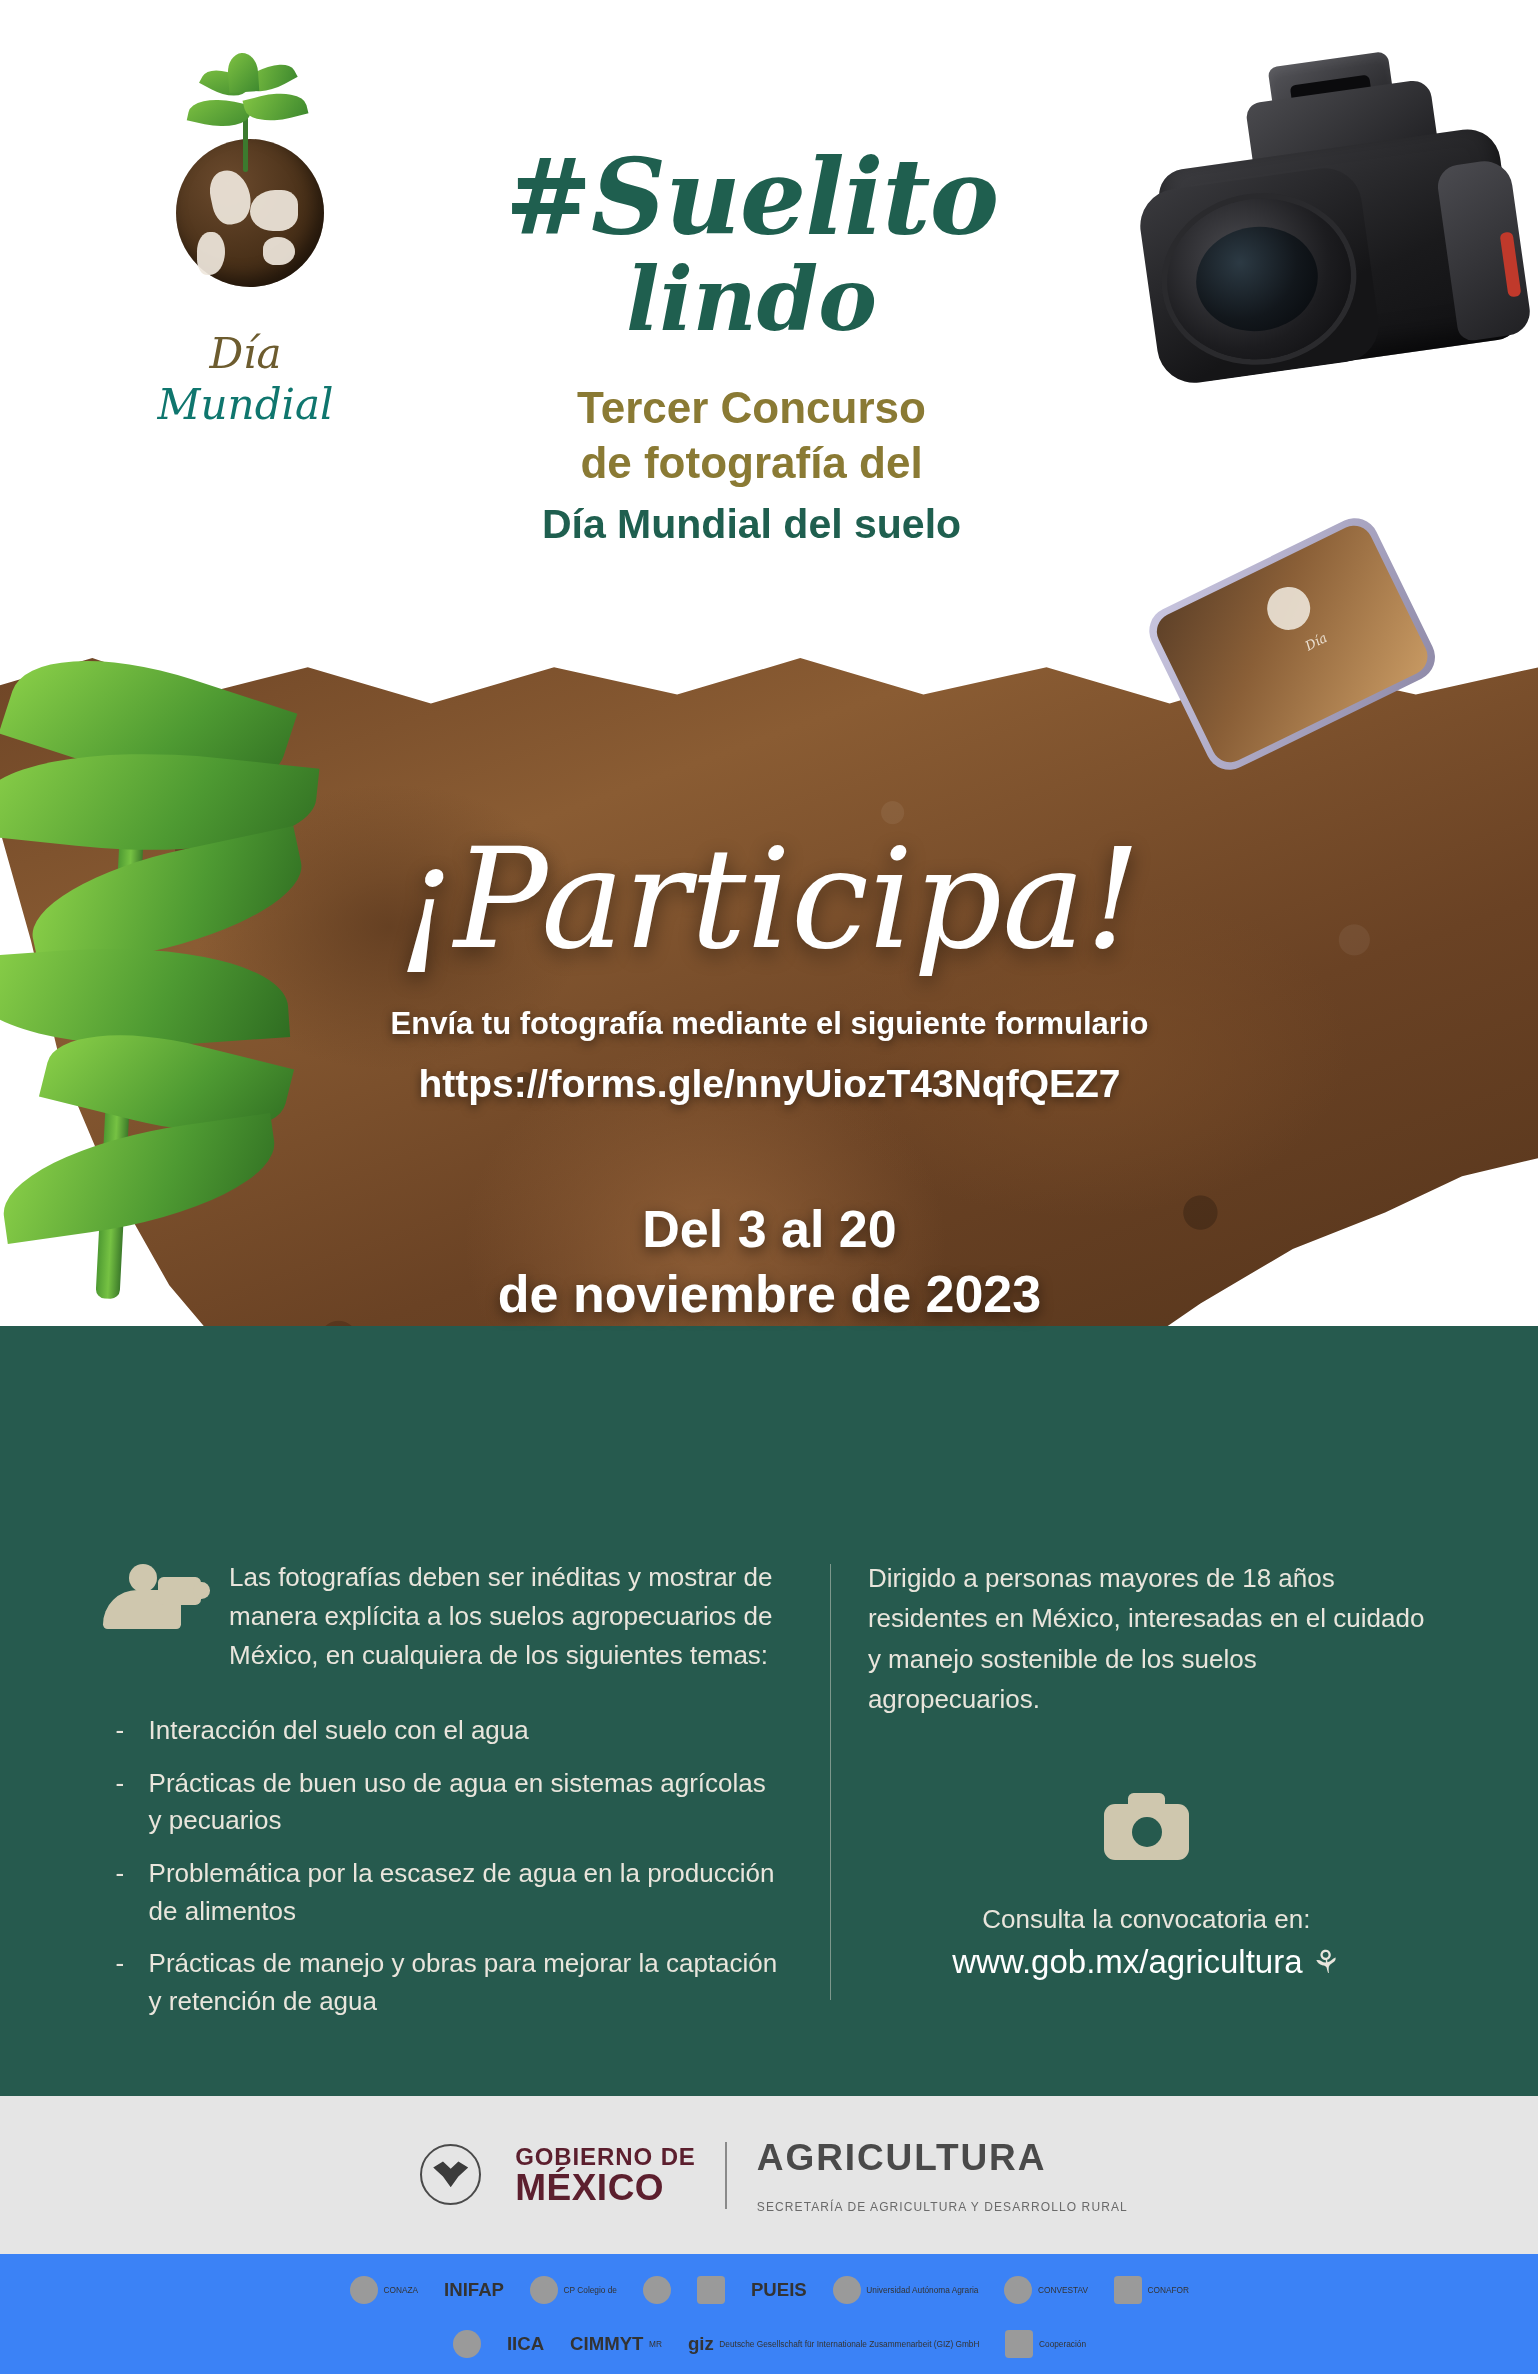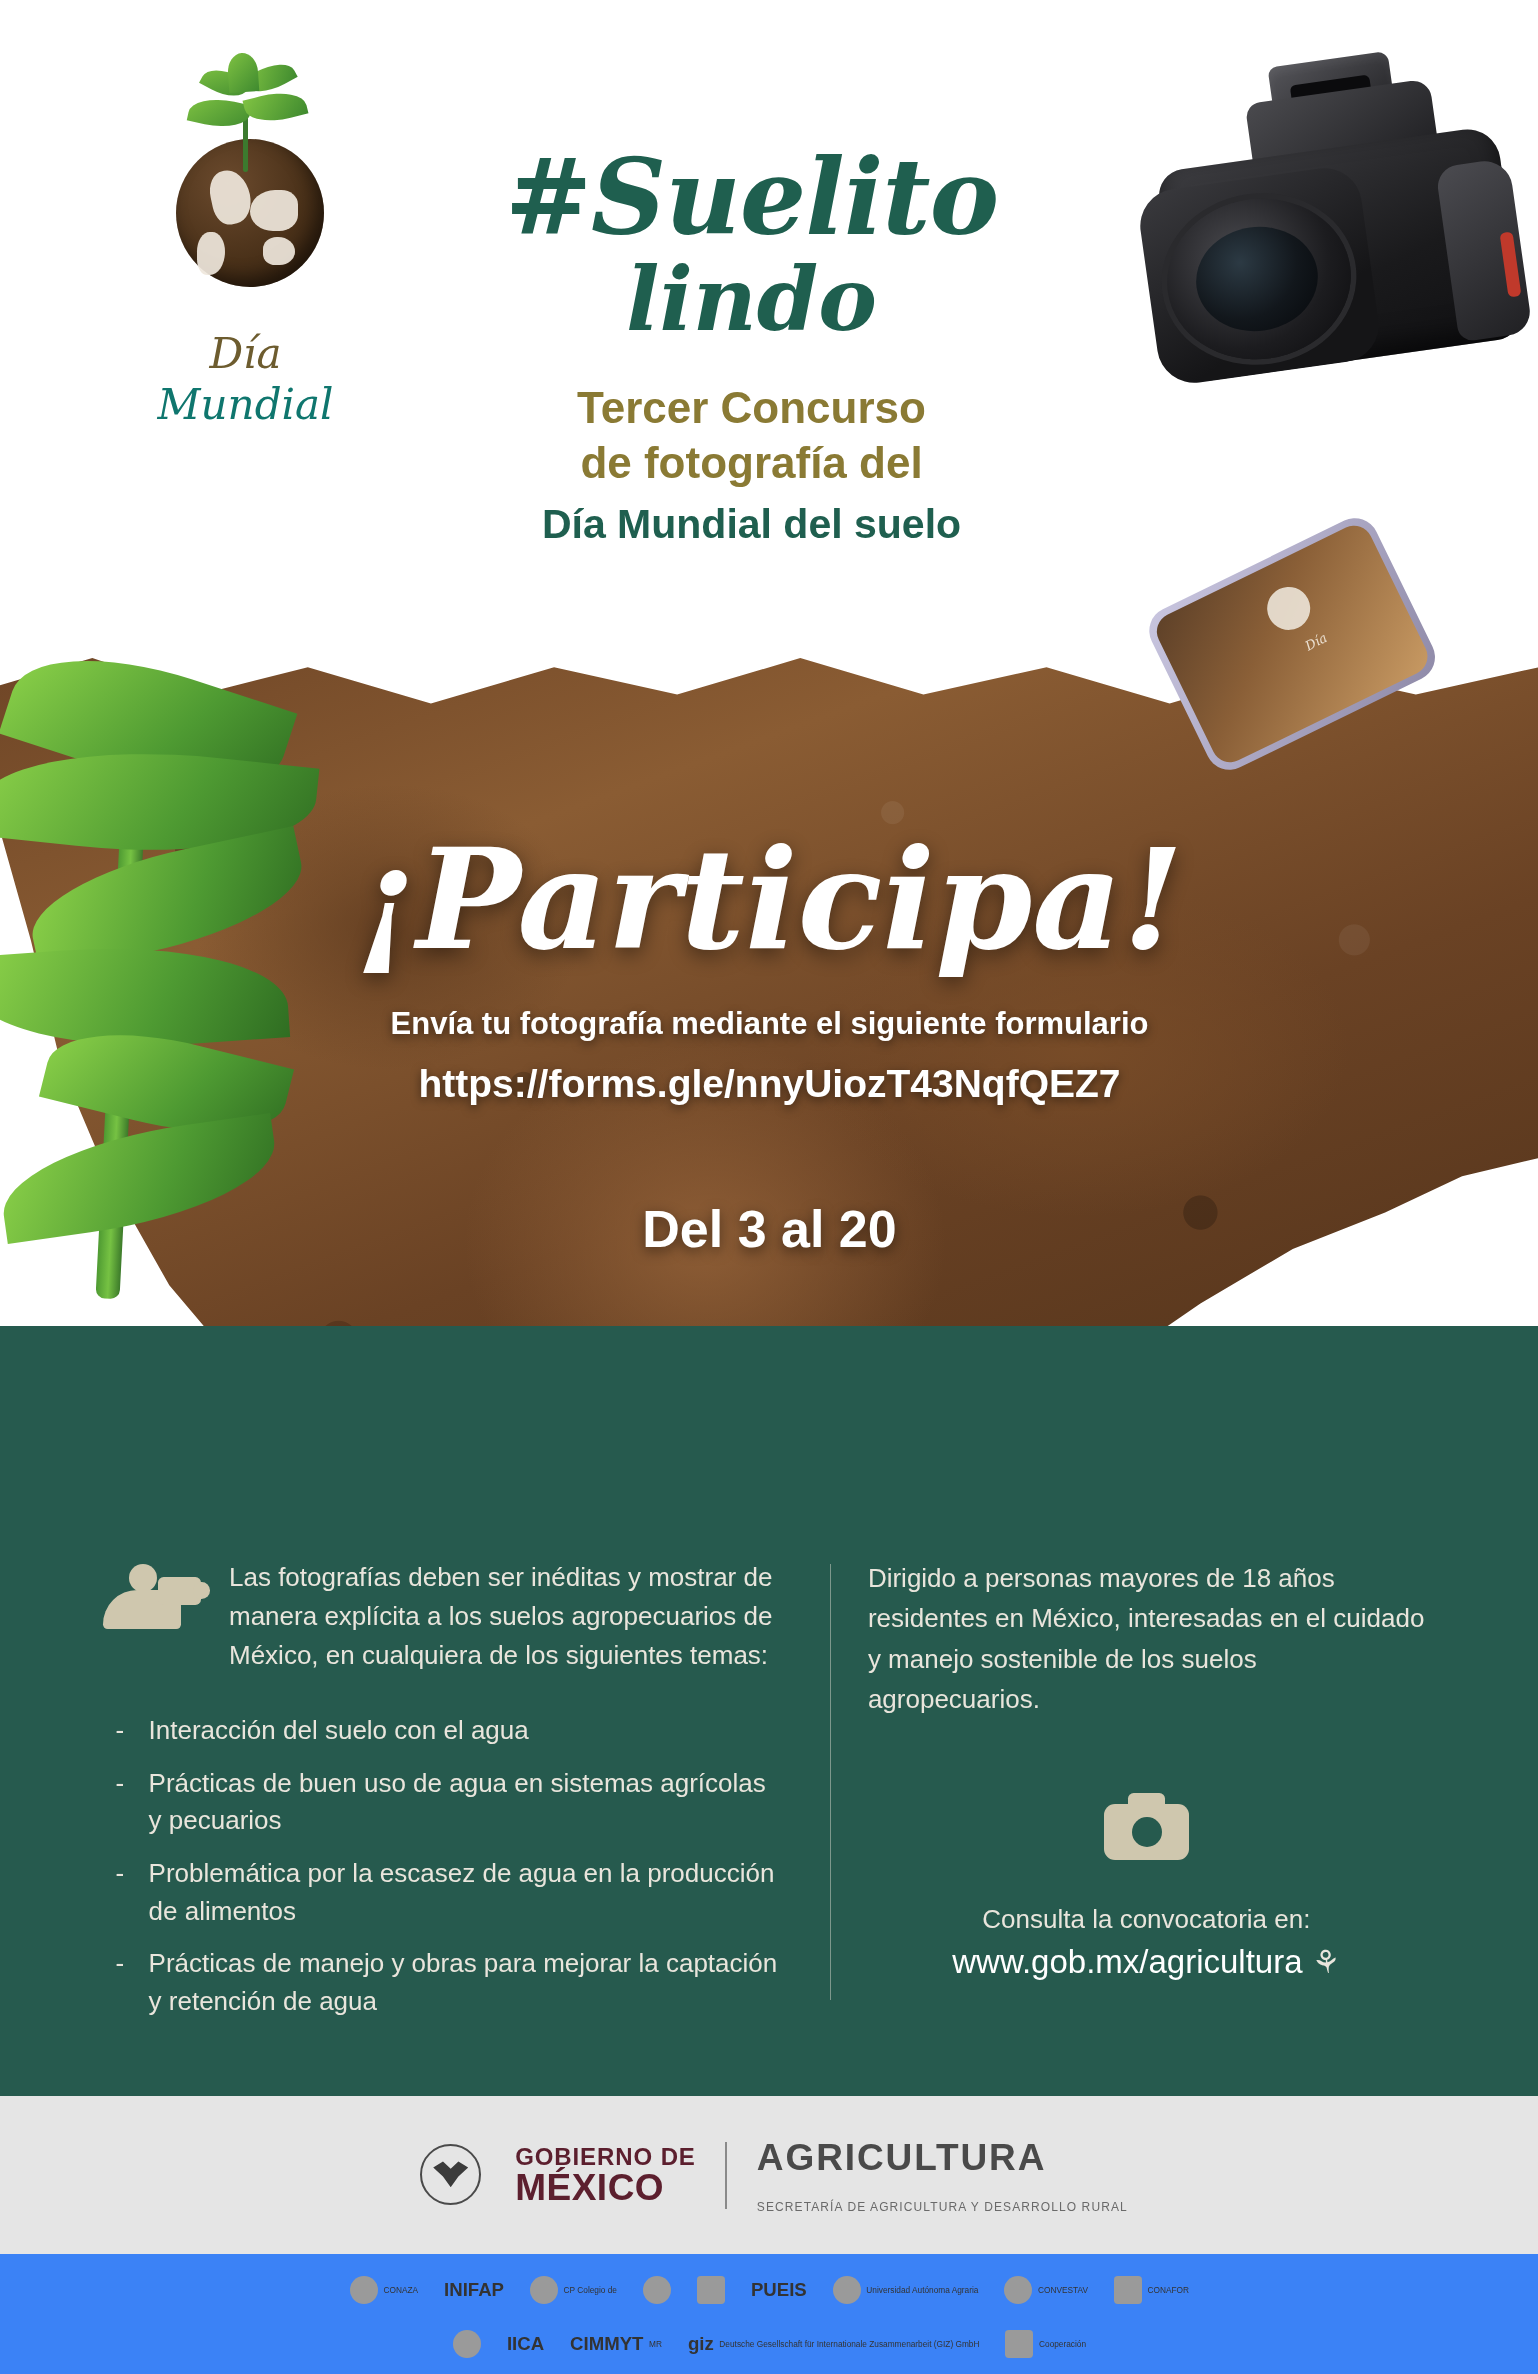--- a/index.html
+++ b/index.html
@@ -322,21 +322,21 @@
     transform: rotate(3deg);
   }
 
   .participa {
     position: absolute;
     left: 0; right: 0;
     top: 830px;
     text-align: center;
     font-family: "DejaVu Serif", serif;
     font-style: italic;
-    font-weight: bold;
+    font-weight: normal;
     color: #ffffff;
     font-size: 139px;
     line-height: 1;
     text-shadow: 0 5.6px 20.4px rgba(0,0,0,.45);
     z-index: 5;
   }
   .envia {
     position: absolute;
     left: 0; right: 0;
     top: 1006px;
@@ -641,20 +641,21 @@
         <div class="ph-text">Día</div>
       </div>
     </div>
   </div>
 
   <div class="participa">¡Participa!</div>
   <div class="envia">Envía tu fotografía mediante el siguiente formulario</div>
   <div class="form-link">https://forms.gle/nnyUiozT43NqfQEZ7</div>
   <div class="dates">
     <div>Del 3 al 20</div>
+    <div>de noviembre de 2023</div>
   </div>
 
   <div class="green-band"></div>
 
   <div class="info-wrap">
     <div class="col-left">
       <div class="photographer-icon">
         <div class="ph-head"></div>
         <div class="ph-body"></div>
         <div class="ph-cam"></div>

